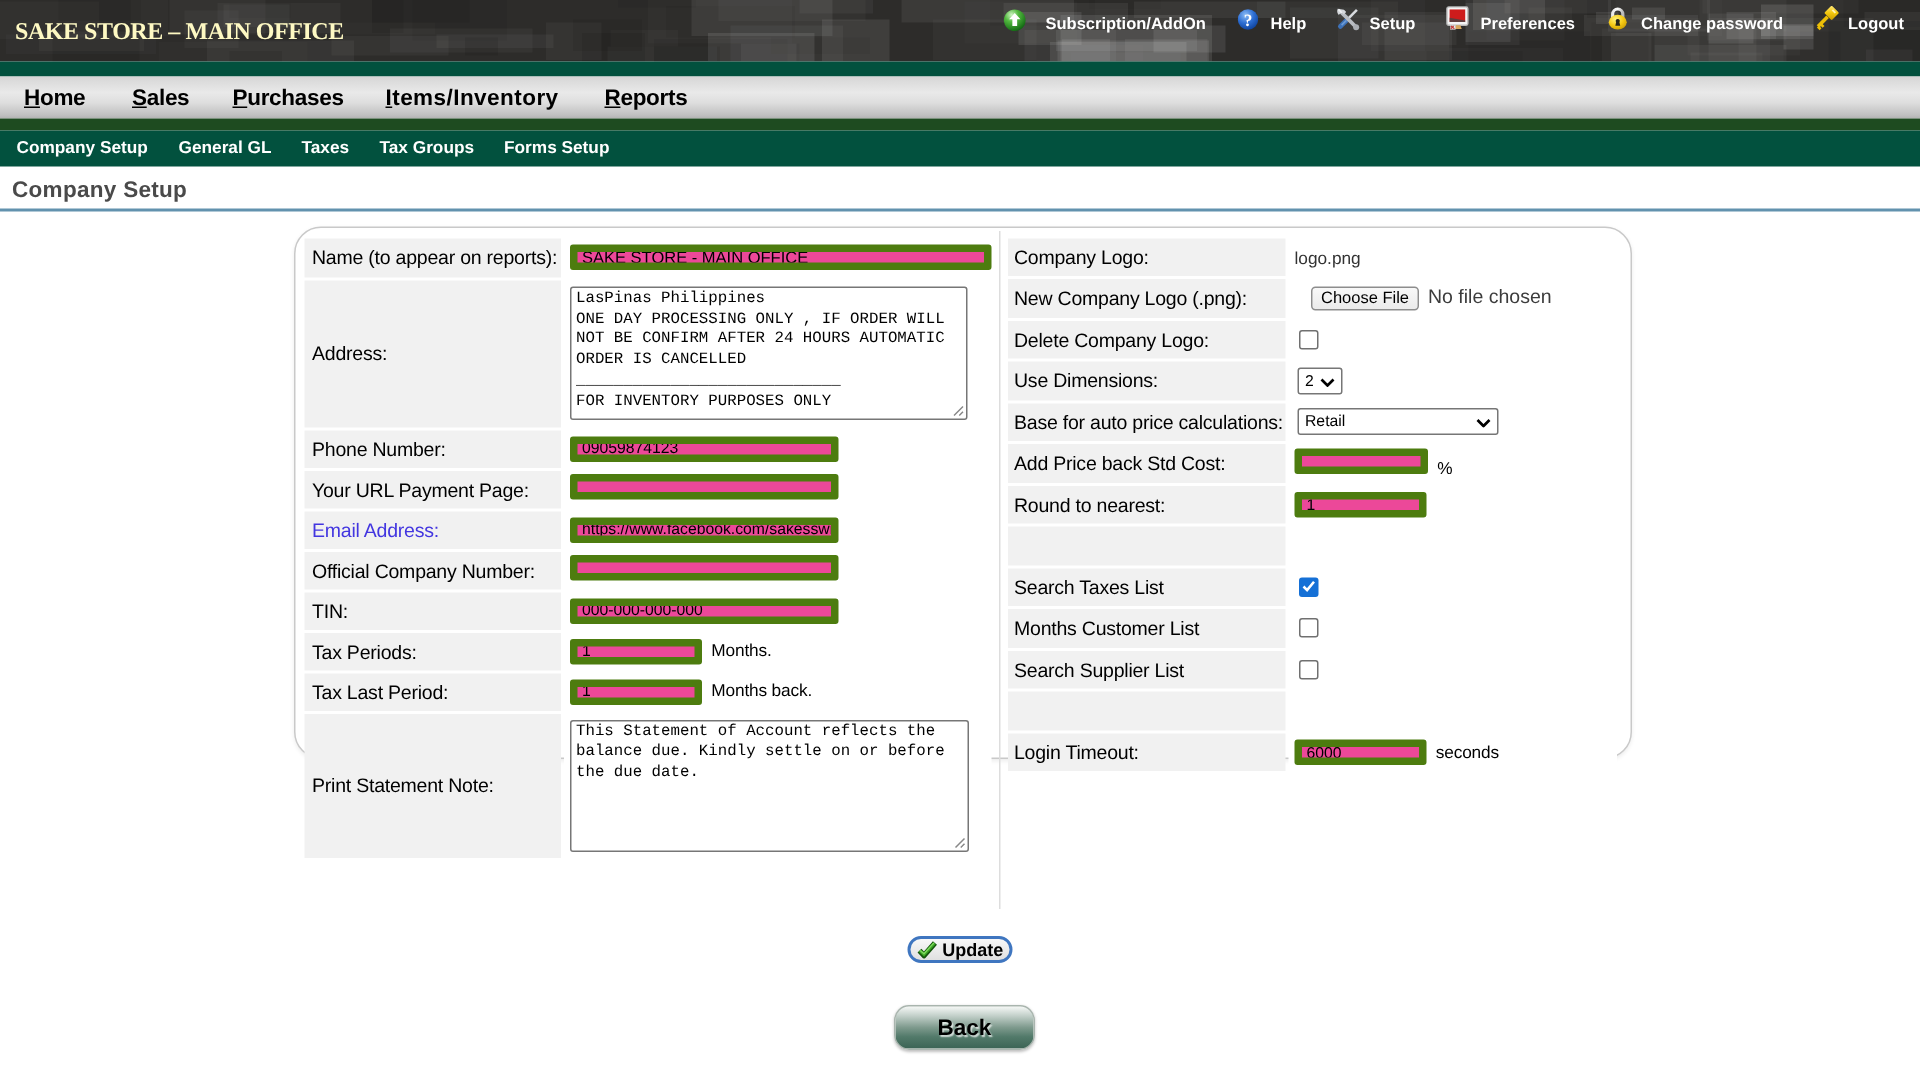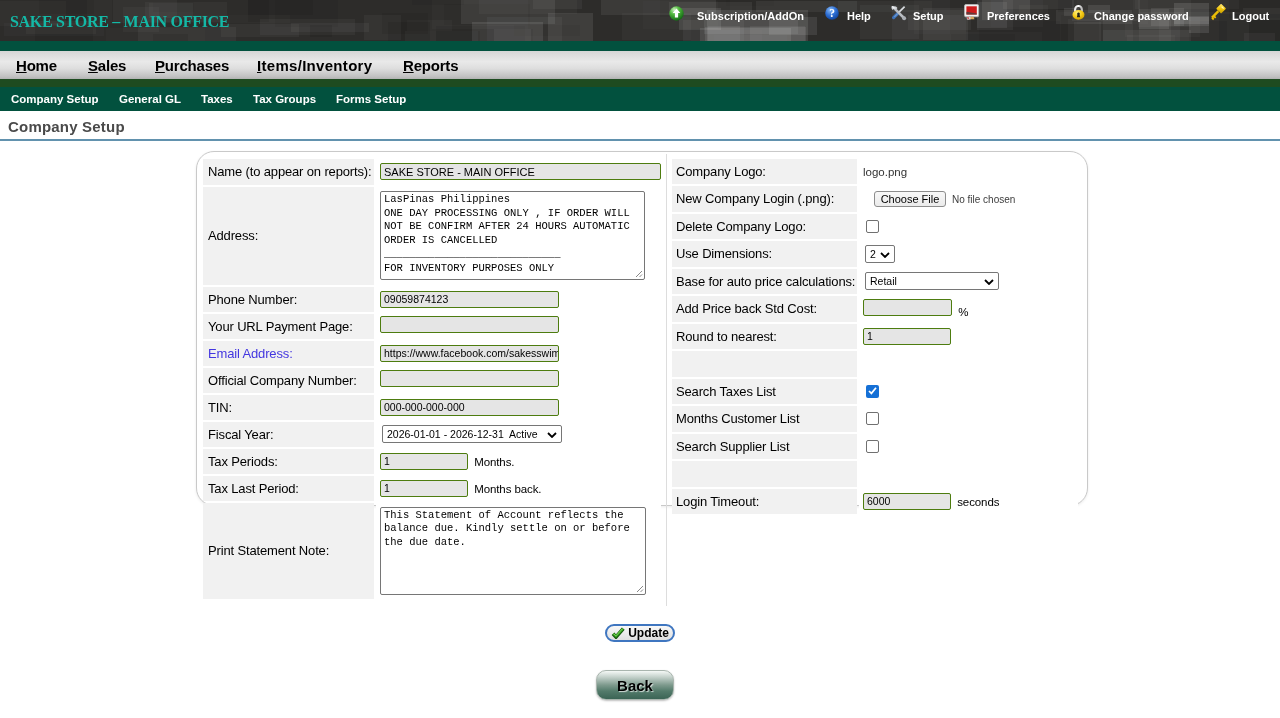--- a/index.html
+++ b/index.html
@@ -1,20 +1,20 @@
 <!DOCTYPE html>
 <html><head>
 <meta charset="utf-8">
 <style>
   * { box-sizing: border-box; margin:0; padding:0; }
   html,body { width:1280px; height:718px; background:#fff; font-family:"Liberation Sans",sans-serif; overflow:hidden; }
   .abs { position:absolute; }
   
   #topbar { position:absolute; left:0; top:0; width:1280px; height:41px; background:#2d2c2a; overflow:hidden; }
-  #title { position:absolute; left:10px; top:13px; color:#14b8a6; font:bold 16px "Liberation Serif",serif; letter-spacing:-0.3px; white-space:nowrap; }
+  #title { position:absolute; left:10px; top:13px; color:#fef9c3; font:bold 16px "Liberation Serif",serif; letter-spacing:-0.3px; white-space:nowrap; }
   .qlabel { position:absolute; top:10px; color:#fff; font:bold 11px/12px "Liberation Sans",sans-serif; white-space:nowrap; letter-spacing:0;}
   #greenline { position:absolute; left:0; top:41px; width:1280px; height:10px; background:#02513e; }
   
   #menubar { position:absolute; left:0; top:51px; width:1280px; height:28px;
      background:linear-gradient(180deg,#d6d6d6 0%,#e9e9e9 38%,#dedede 62%,#c0c0c0 92%,#b2b2b2 100%); }
   .mitem { position:absolute; top:7px; font:bold 15px/15px "Liberation Sans",sans-serif; color:#000; letter-spacing:-0.2px; white-space:nowrap;}
   .mitem u { text-decoration:underline; }
   #oliveband { position:absolute; left:0; top:79px; width:1280px; height:8px; background:#1e4b20; }
   #submenu { position:absolute; left:0; top:87px; width:1280px; height:24px; background:#02513e; }
   .sitem { position:absolute; top:6px; font:bold 11.5px/12px "Liberation Sans",sans-serif; color:#fff; white-space:nowrap; letter-spacing:0;}
@@ -31,32 +31,32 @@
   td.val { background:#fff; padding:0 0 0 4px; vertical-align:middle; font:13px "Liberation Sans",sans-serif; }
   #ltable td.lab { width:171px; }
   #ltable td.val { width:284px; }
   #rtable td.lab { width:185px; padding-left:4px; }
   #rtable td.val { width:219px; }
   #ltable tr.r td { height:25px; }
   #ltable tr.r1 td { height:26px; }
   #rtable tr.r td { height:25.5px; }
   .link { color:#4336e0; }
   
-  .inp { display:inline-flex; align-items:center; height:17px; border:1px solid #4d7c0f; border-radius:2px; background:#e5e5e5; font:10.5px "Liberation Sans",sans-serif; padding:0 2px 0 3px; white-space:nowrap; overflow:hidden; }
+  .inp { display:inline-flex; align-items:center; height:17px; border:5px solid #4d7c0f; border-radius:2px; background:#ec4899; font:10.5px "Liberation Sans",sans-serif; padding:0 2px 0 3px; white-space:nowrap; overflow:hidden; }
   .sel { display:inline-flex; align-items:center; height:18px; border:1px solid #767676; border-radius:2px; background:#fff; font:10.5px "Liberation Sans",sans-serif; padding:0 0 0 4px; position:relative; white-space:nowrap; }
   .sel svg { position:absolute; right:4px; top:6px; }
   .ta { border:1px solid #767676; border-radius:2px; background:#fff; font:10.5px/13.7px "Liberation Mono",monospace; color:#000; padding:1px 0 0 3px; position:relative; white-space:pre; overflow:hidden; }
   .rz { position:absolute; right:1px; bottom:1px; }
   .cb { width:13px; height:13px; border:1px solid #707070; border-radius:2px; background:#fff; margin-left:3px; }
   .cbc { width:13px; height:13px; border-radius:2px; background:#1570d6; margin-left:3px; display:flex; align-items:center; justify-content:center; }
   #choosefile { display:inline-flex; align-items:center; justify-content:center; width:72px; height:16px; border:1px solid #8d8d8d; border-radius:3px; background:linear-gradient(#f8f8f8,#ebebeb); font:11px "Liberation Sans",sans-serif; color:#000; }
   .note { font:11.5px "Liberation Sans",sans-serif; color:#000; letter-spacing:-0.1px; }
   
   #updbtn { position:absolute; left:605px; top:624px; width:70px; height:18px; border:2px solid #3f76c0; border-radius:9px; background:linear-gradient(180deg,#f8f8f8,#e0e0e0); display:flex; align-items:center; justify-content:center; font:bold 12px "Liberation Sans",sans-serif; color:#000; }
-  #backbtn { position:absolute; left:596px; top:670px; width:78px; height:30px; border-radius:10px; border:1px solid #a9b5ae;
+  #backbtn { position:absolute; left:596px; top:670px; width:94px; height:30px; border-radius:10px; border:1px solid #a9b5ae;
      background:linear-gradient(180deg,#f5f8f6 0%,#c3d0ca 22%,#7e9a8d 50%,#527a6a 72%,#3b6455 100%);
      display:flex; align-items:center; justify-content:center; font:bold 15px "Liberation Sans",sans-serif; color:#000;
      text-shadow:1px 1px 1px rgba(255,255,255,0.75); box-shadow:0 1px 2px rgba(0,0,0,0.25); }
 </style>
 </head>
 <body>
 <div id="topbar">
   <svg width="1280" height="41">
       <rect x="643" y="1" width="75" height="28" fill="rgba(255,255,255,0.017)"></rect>
       <rect x="1077" y="-2" width="71" height="26" fill="rgba(255,255,255,0.017)"></rect>
@@ -292,26 +292,20 @@
         </tr>
     <tr class="r">
           <td class="lab">Official Company Number:</td>
           <td class="val"><span class="inp" style="width:179px"></span></td>
         </tr>
     <tr class="r">
           <td class="lab">TIN:</td>
           <td class="val"><span class="inp" style="width:179px">000-000-000-000</span></td>
         </tr>
     <tr class="r">
-          <td class="lab">Fiscal Year:</td>
-          <td class="val"><span class="sel" style="width:180px;margin-left:2px">2026-01-01 - 2026-12-31&nbsp; Active<svg width="10" height="6" viewBox="0 0 10 6">
-                <path d="M1 1 L5 5 L9 1" stroke="#000" stroke-width="1.8" fill="none"></path>
-              </svg></span></td>
-        </tr>
-    <tr class="r">
           <td class="lab">Tax Periods:</td>
           <td class="val"><span class="inp" style="width:88px">1</span><span class="note">&nbsp; Months.</span></td>
         </tr>
     <tr class="r">
           <td class="lab">Tax Last Period:</td>
           <td class="val"><span class="inp" style="width:88px">1</span><span class="note">&nbsp; Months back.</span></td>
         </tr>
     <tr>
           <td class="lab" style="height:96px">Print Statement Note:</td>
           <td class="val">
@@ -324,22 +318,22 @@
         </tr>
   </tbody>
     </table>
   <table class="ft" id="rtable">
     <tbody>
         <tr class="r">
           <td class="lab">Company Logo:</td>
           <td class="val"><span style="color:#333;font-size:11.5px">logo.png</span></td>
         </tr>
     <tr class="r">
-          <td class="lab">New Company Login (.png):</td>
-          <td class="val"><span id="choosefile" style="margin-left:11px">Choose File</span><span style="color:#3c3c3c;margin-left:6px;font-size:10px">No file chosen</span></td>
+          <td class="lab">New Company Logo (.png):</td>
+          <td class="val"><span id="choosefile" style="margin-left:11px">Choose File</span><span style="color:#3c3c3c;margin-left:6px;font-size:13px">No file chosen</span></td>
         </tr>
     <tr class="r">
           <td class="lab">Delete Company Logo:</td>
           <td class="val">
             <div class="cb"></div>
           </td>
         </tr>
     <tr class="r">
           <td class="lab">Use Dimensions:</td>
           <td class="val"><span class="sel" style="width:30px;margin-left:2px">2<svg width="10" height="6" viewBox="0 0 10 6">

